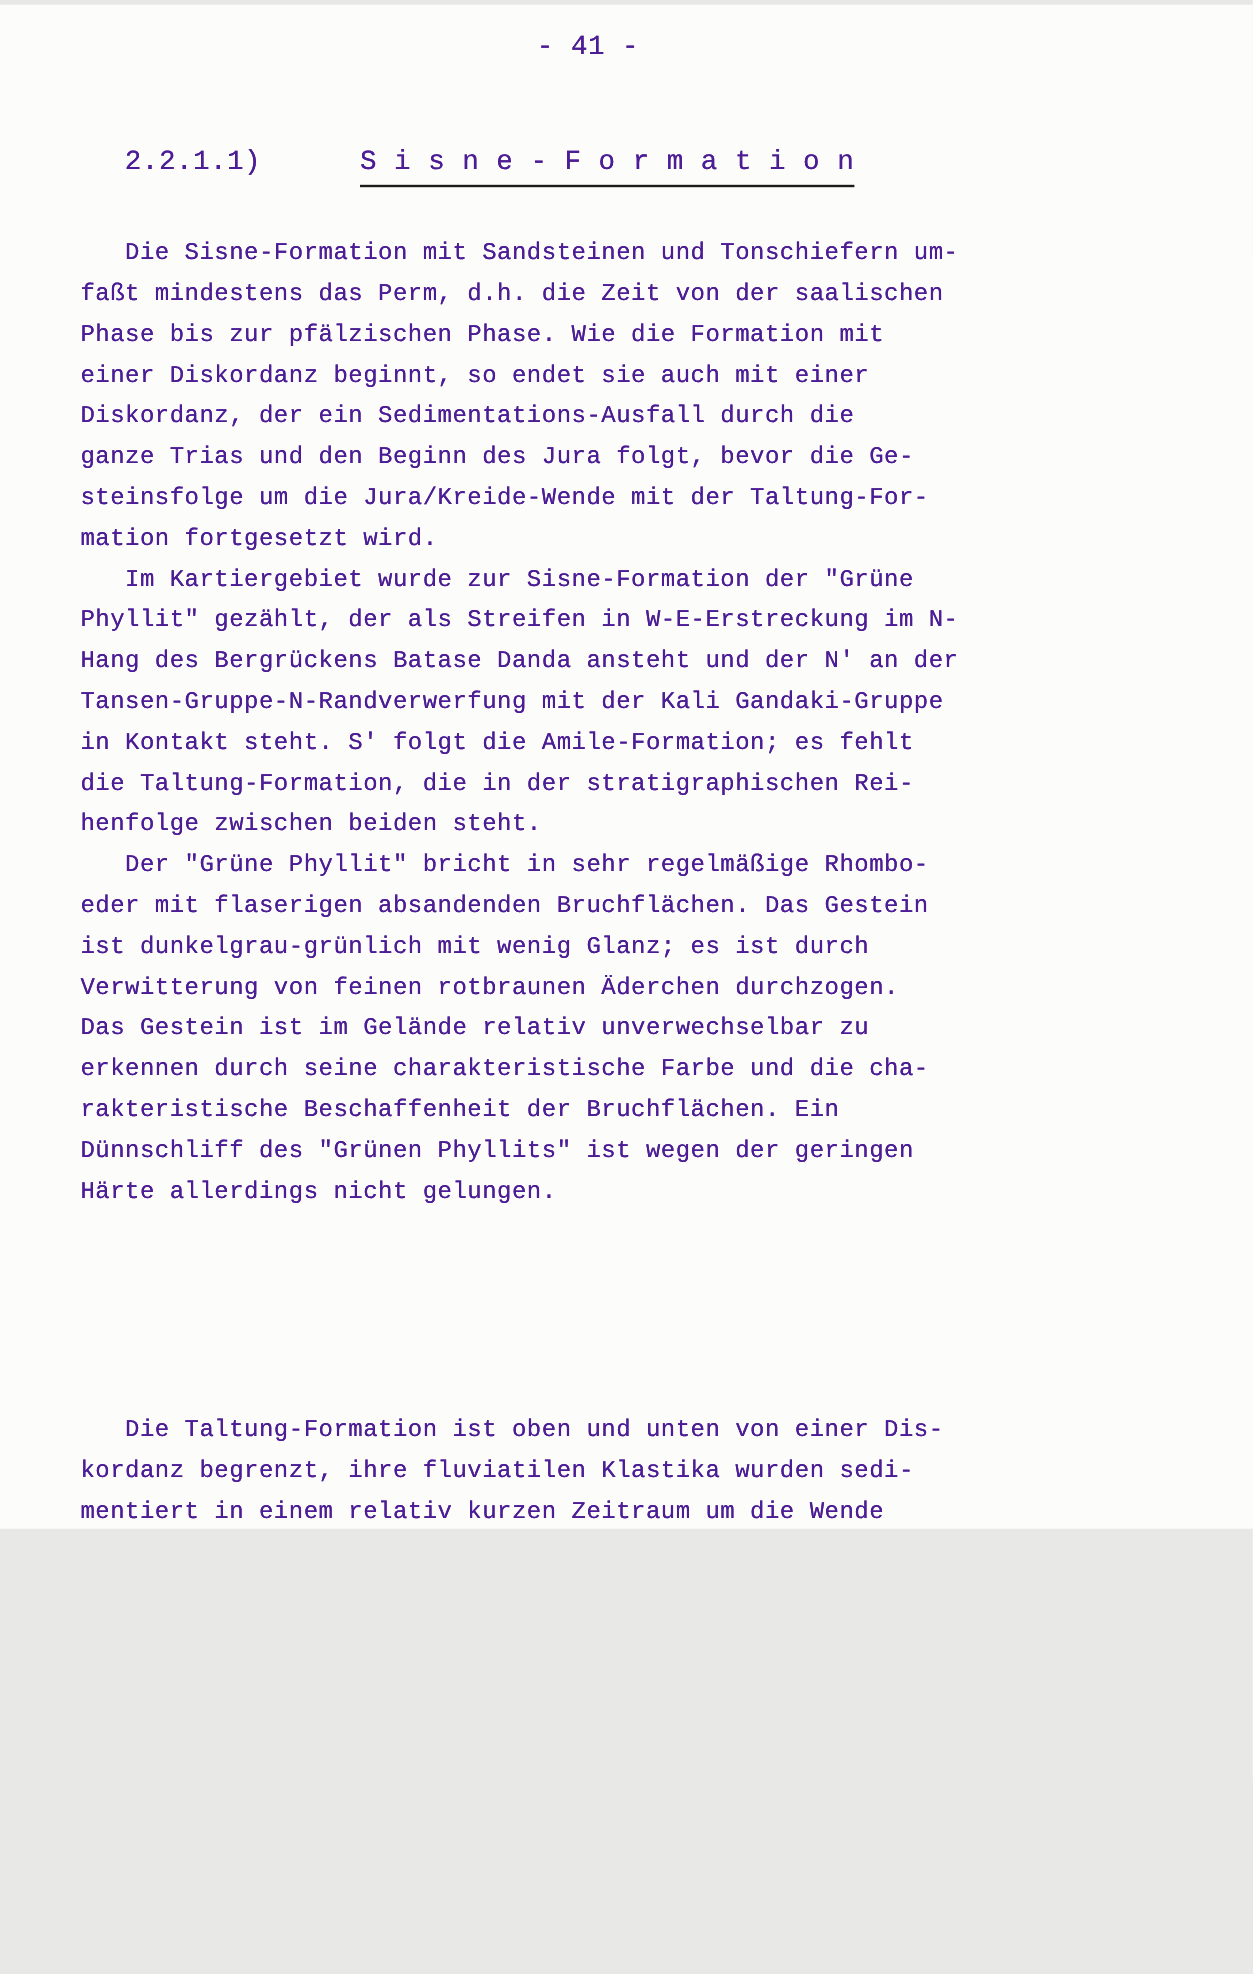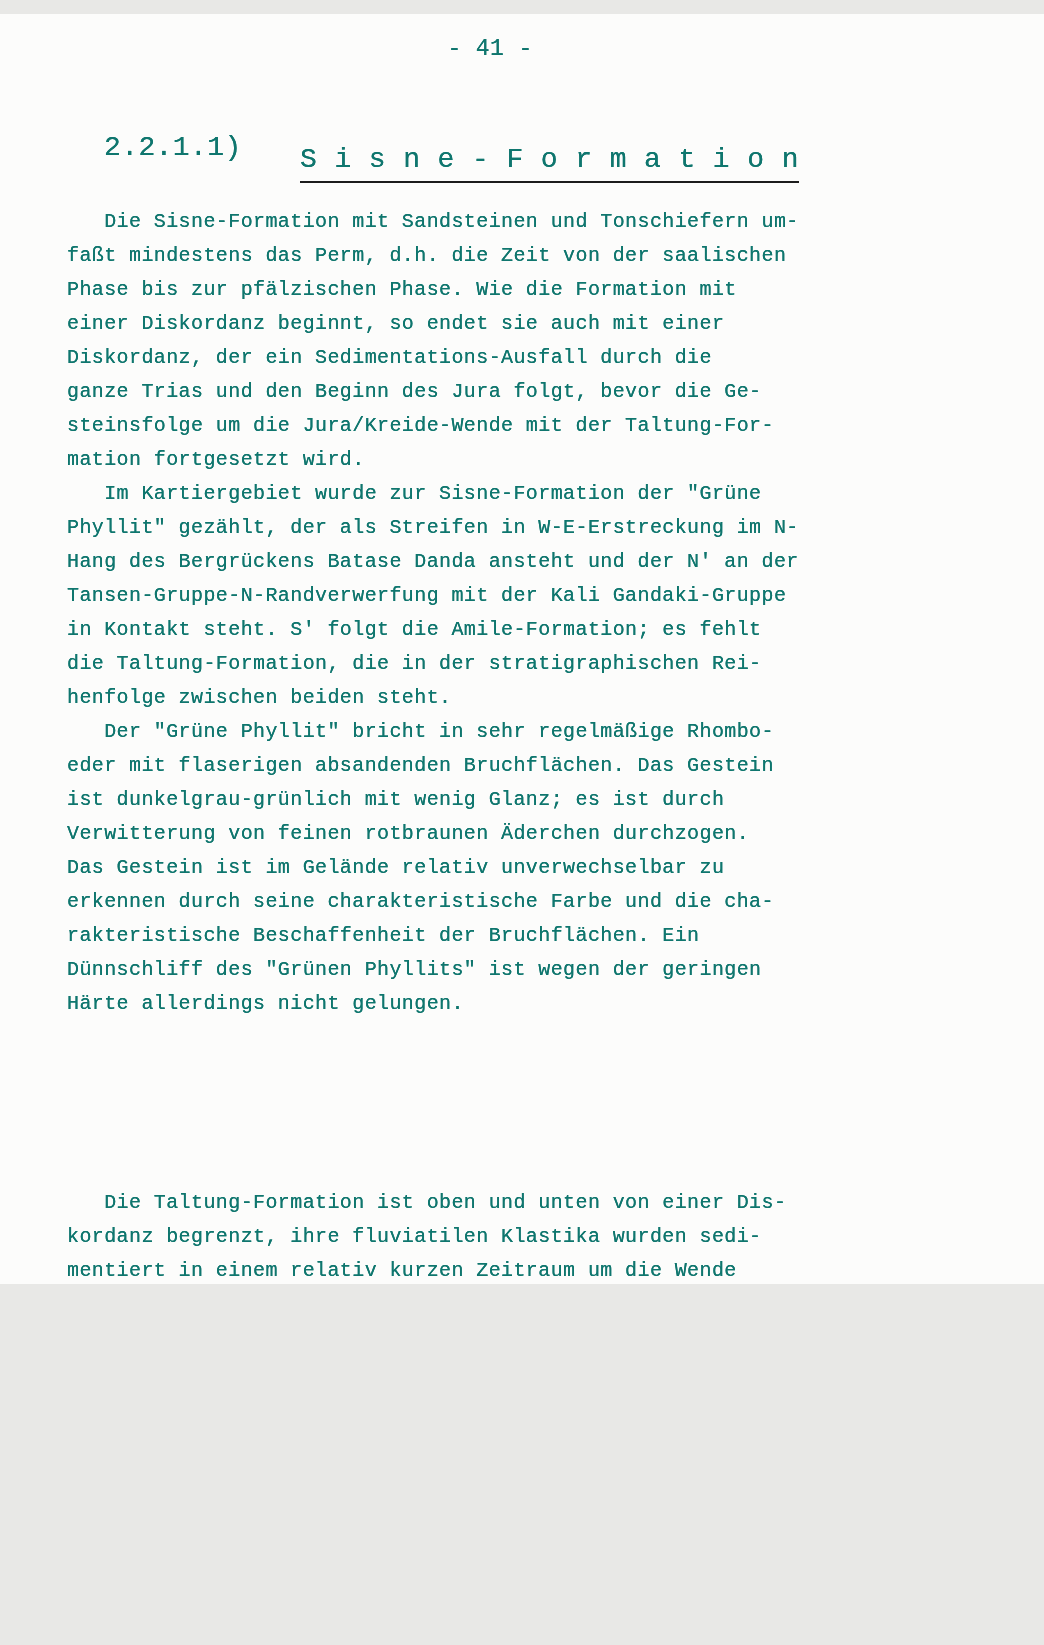--- a/index.html
+++ b/index.html
@@ -3,46 +3,46 @@
 <meta charset="utf-8">
 <style>
   html,body{margin:0;padding:0;}
   body{
     background:#e8e8e6;
     font-family:"Liberation Mono","DejaVu Sans Mono",monospace;
   }
   .page{
     position:relative;
     width:1044px;height:1270px;
-    margin:14px auto;
+    margin:4px auto;
     background:#fcfcfb;
-    color:#0f766e;
+    color:#4c1d95;
     overflow:hidden;
     text-shadow:0 0 0.5px currentColor; 
   }
   .page-number{
     position:absolute;
     top:22px;left:0;width:980px;
     text-align:center;
     font-size:23px;
     letter-spacing:0.4px;
     white-space:pre;
   }
   .section-heading{
     position:absolute;
     left:0;top:0;width:100%;
-    font-size:28px;
+    font-size:23px;
     letter-spacing:0.4px;
     white-space:pre;
   }
   .section-heading .sec-num{
     position:absolute;left:104px;top:0;
   }
   .section-heading .sec-title{
-    position:absolute;top:12px;
+    position:absolute;top:0;
     display:inline-block;
     border-bottom:2px solid #1c1c1c;
     padding-bottom:6px;
   }
   #heading-1{top:118px;}
   #heading-1 .sec-title{left:300px;}
   #heading-2{top:1062px;}
   #heading-2 .sec-title{left:282px;}
   .body-text{
     position:absolute;

